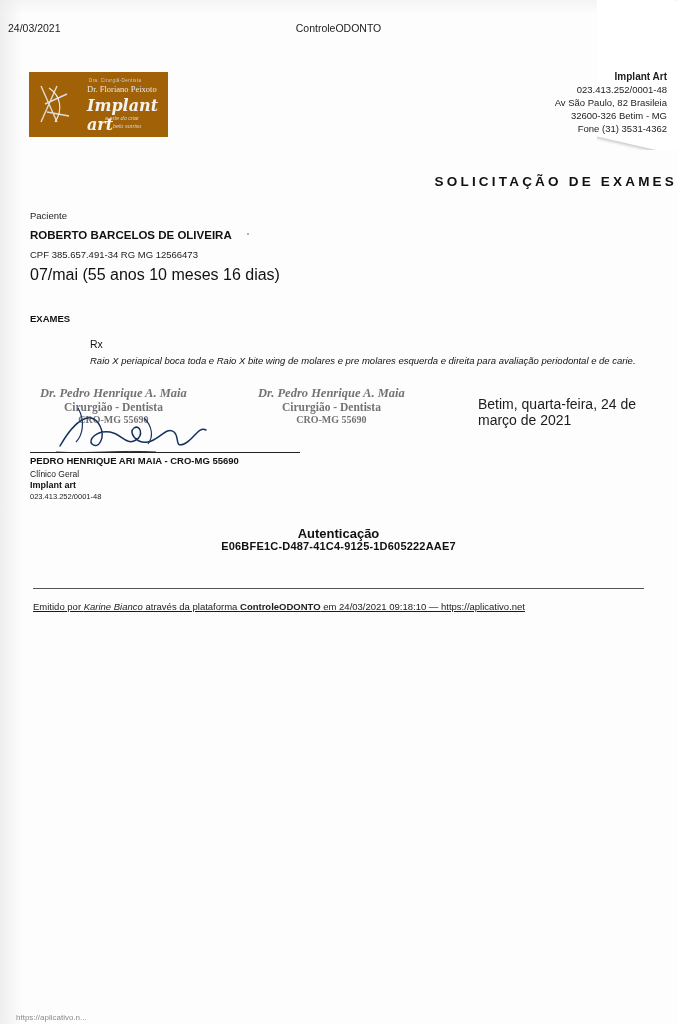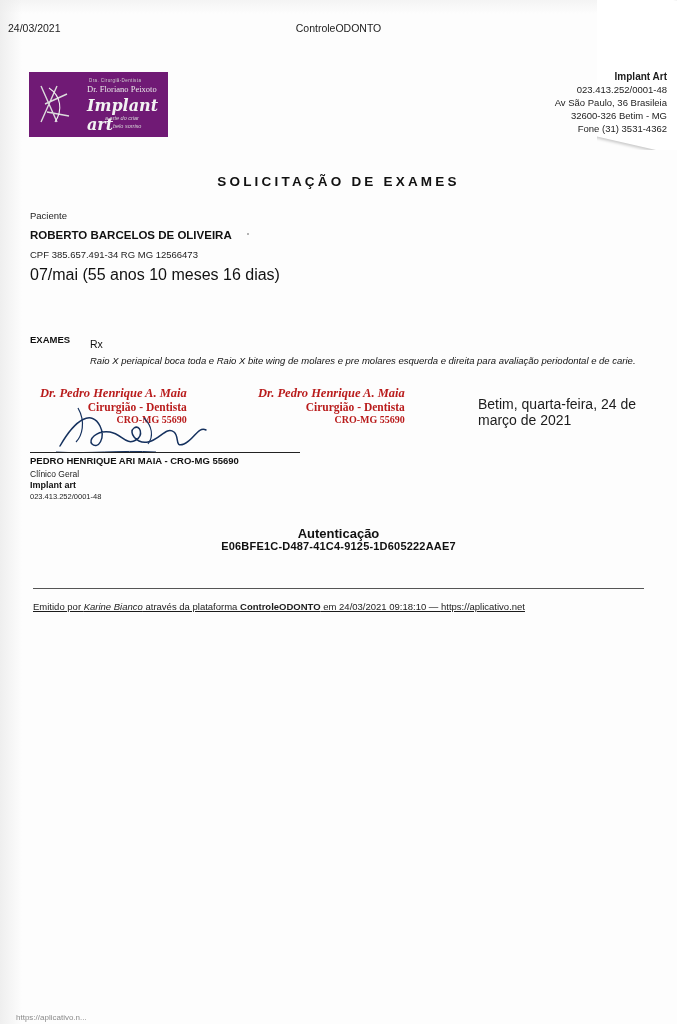--- a/index.html
+++ b/index.html
@@ -73,21 +73,21 @@
     color: #1c1c1c;
   }
 
   
   .logo {
     position: absolute;
     left: 29px;
     top: 72px;
     width: 139px;
     height: 65px;
-    background: #701a75;
+    background: #a16207;
     overflow: hidden;
   }
   .logo .l-small {
     position: absolute;
     left: 60px;
     top: 6px;
     font-size: 4.5px;
     color: #cfcfcf;
     letter-spacing: .4px;
   }
@@ -142,21 +142,21 @@
     line-height: 13px;
     color: #1c1c1c;
   }
   .clinic .c-name { font-weight: bold; font-size: 10px; }
 
   .title {
     position: absolute;
     left: 0;
     top: 174px;
     width: 677px;
-    text-align: center;
+    text-align: right;
     font-size: 13.5px;
     font-weight: bold;
     letter-spacing: 3.2px;
     color: #111;
   }
 
   .lbl-paciente {
     position: absolute;
     left: 30px;
     top: 210px;
@@ -195,21 +195,20 @@
     border-radius: 50%;
   }
 
   .lbl-exames {
     position: absolute;
     left: 30px;
     top: 313px;
     font-size: 9.5px;
     font-weight: bold;
     color: #111;
-    margin-top: 21px;
   }
   .exam-code {
     position: absolute;
     left: 90px;
     top: 338px;
     font-size: 10.5px;
     color: #111;
   }
   .exam-desc {
     position: absolute;
@@ -217,22 +216,22 @@
     top: 355px;
     right: 30px;
     font-size: 9.5px;
     font-style: italic;
     color: #111;
   }
 
   .sig-block {
     position: absolute;
     font-family: "Liberation Serif", serif;
-    text-align: right;
-    color: #b91c1c;
+    text-align: center;
+    color: #737373;
   }
   .sig-block .s-name {
     font-size: 12.5px;
     font-weight: bold;
     font-style: italic;
     white-space: nowrap;
   }
   .sig-block .s-role {
     font-size: 11.5px;
     font-weight: bold;
@@ -373,21 +372,21 @@
     <div class="l-small">Dra. Cirurgiã-Dentista</div>
     <div class="l-name">Dr. Floriano Peixoto</div>
     <div class="l-brand">Implant art</div>
     <div class="l-tag1">a arte do criar</div>
     <div class="l-tag2">belo sorriso</div>
   </div>
 
   <div class="clinic">
     <div class="c-name">Implant Art</div>
     <div>023.413.252/0001-48</div>
-    <div>Av São Paulo, 36 Brasileia</div>
+    <div>Av São Paulo, 82 Brasileia</div>
     <div>32600-326 Betim - MG</div>
     <div>Fone (31) 3531-4362</div>
   </div>
 
   <div class="title">SOLICITAÇÃO DE EXAMES</div>
 
   <div class="lbl-paciente">Paciente</div>
   <div class="pac-name">ROBERTO BARCELOS DE OLIVEIRA</div>
   <div class="speck"></div>
   <div class="pac-doc">CPF 385.657.491-34 RG MG 12566473</div>

